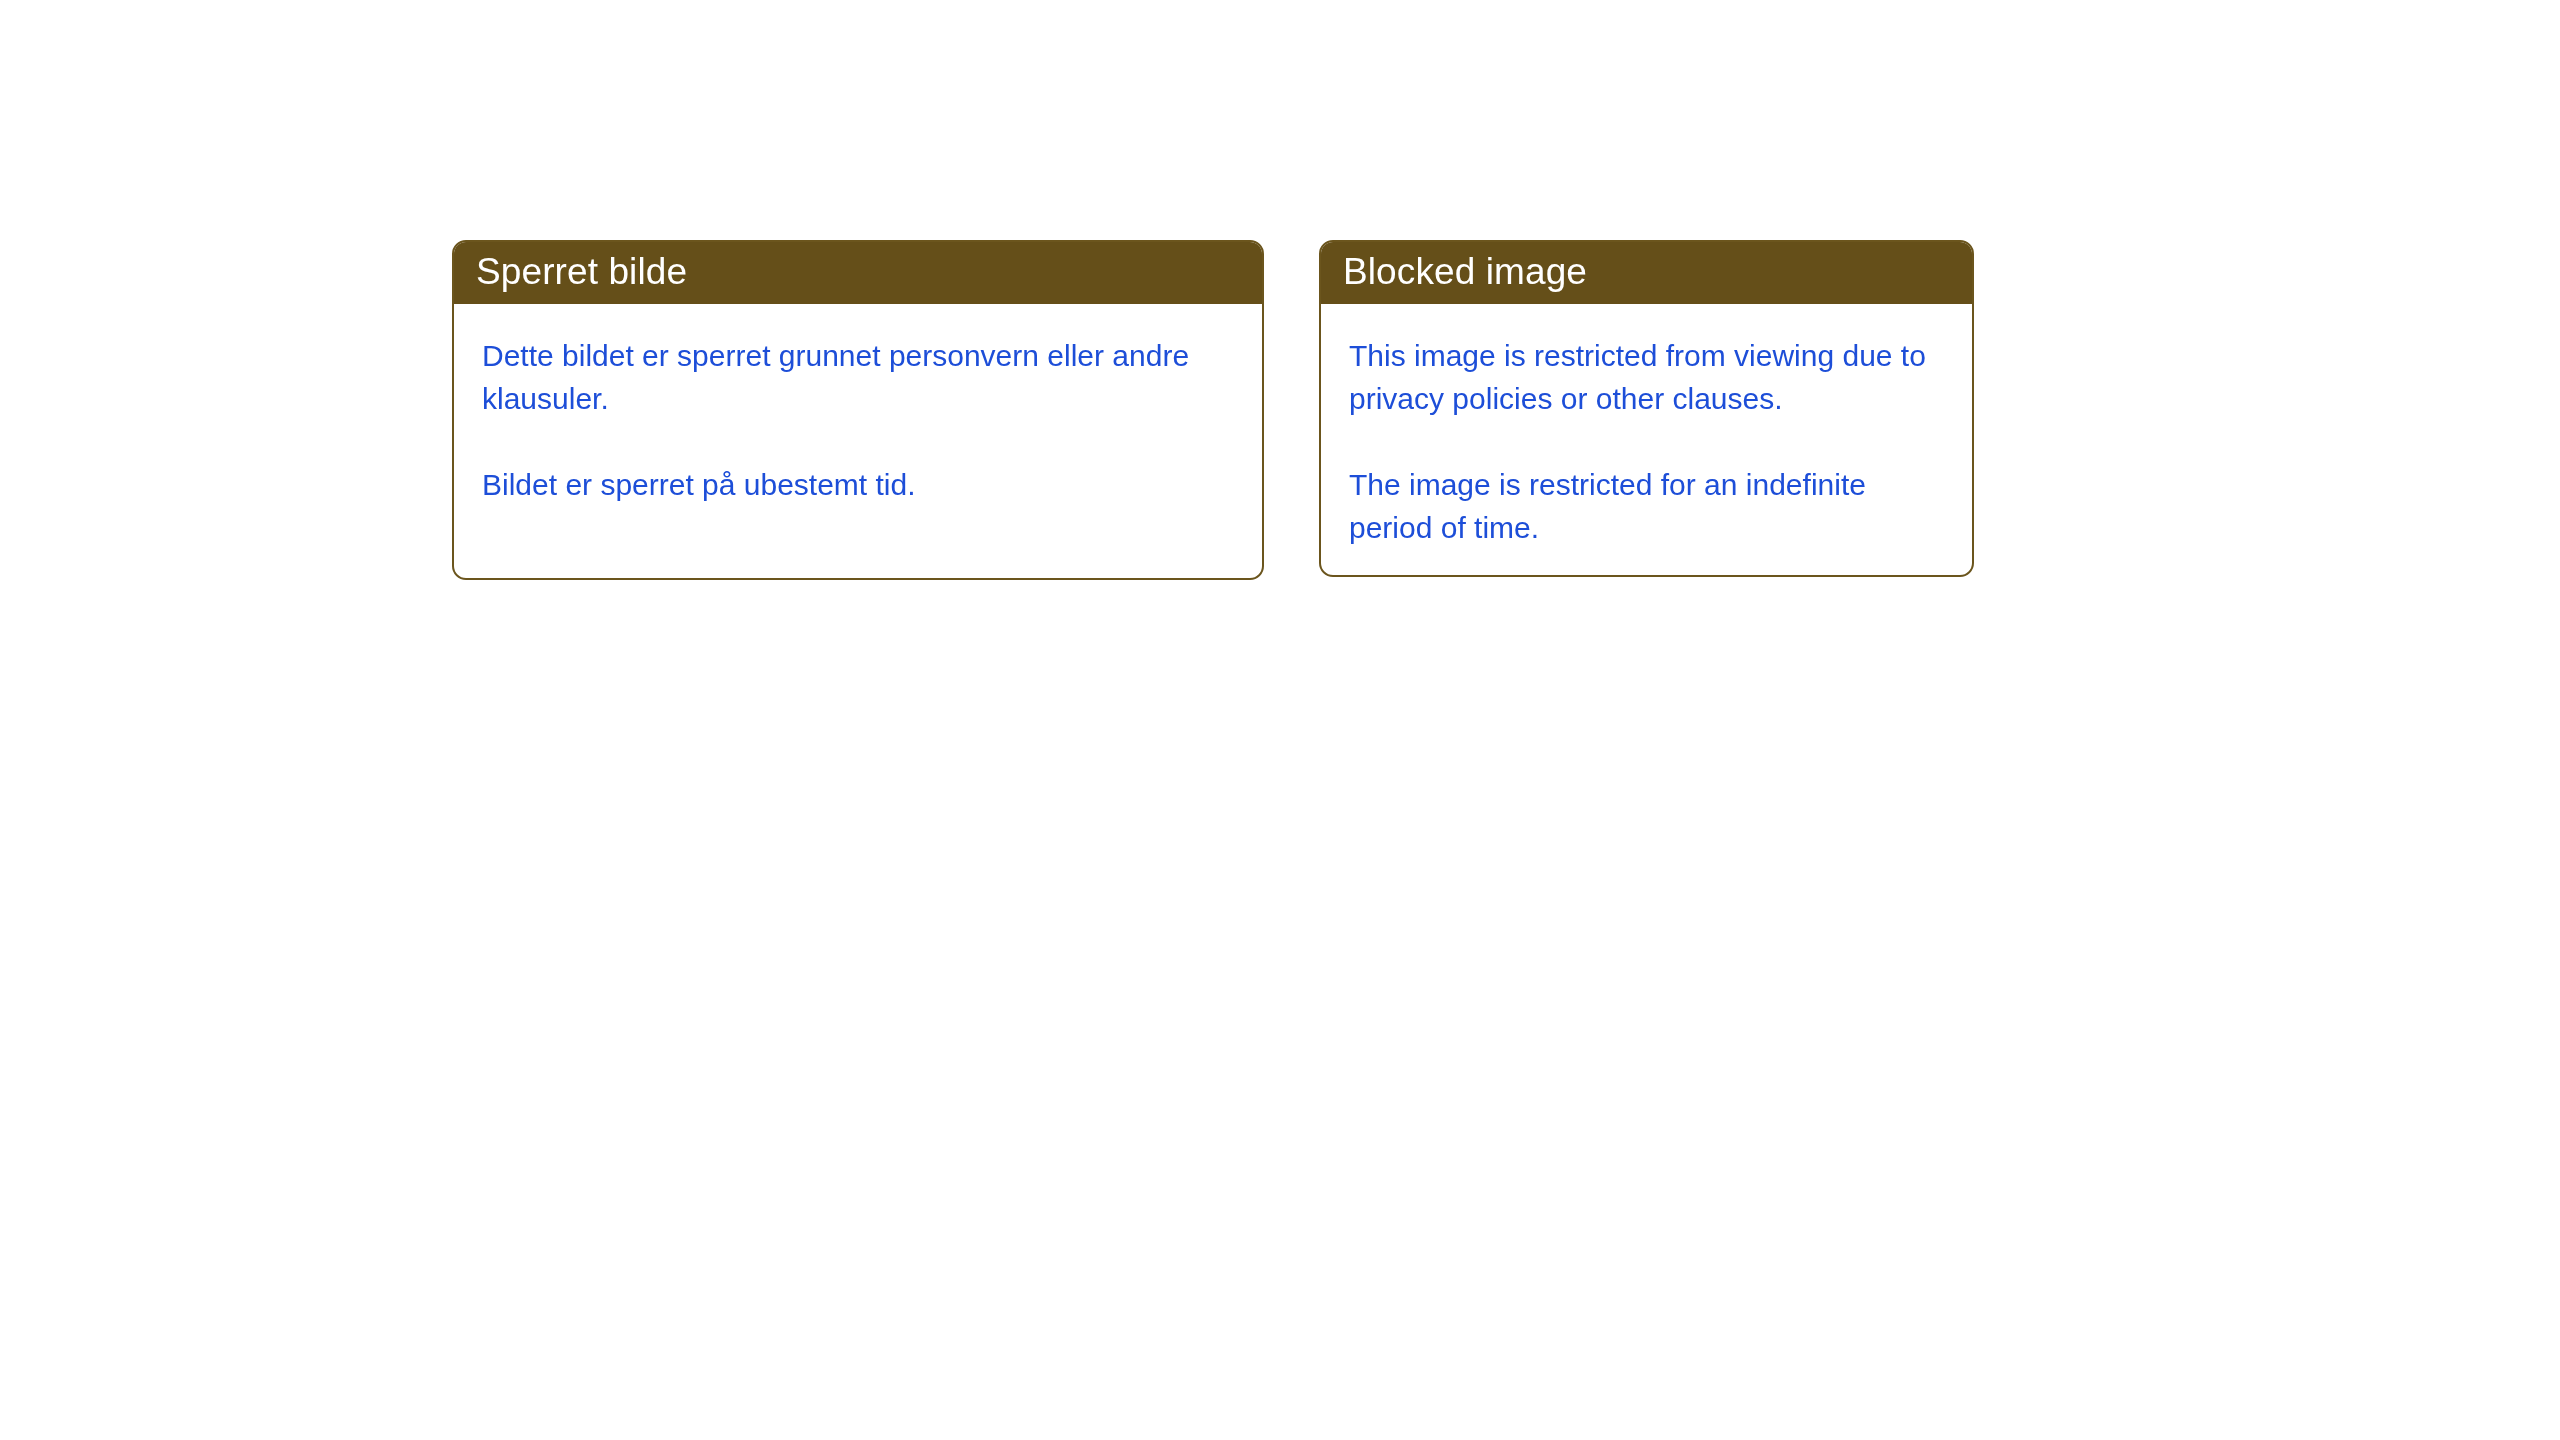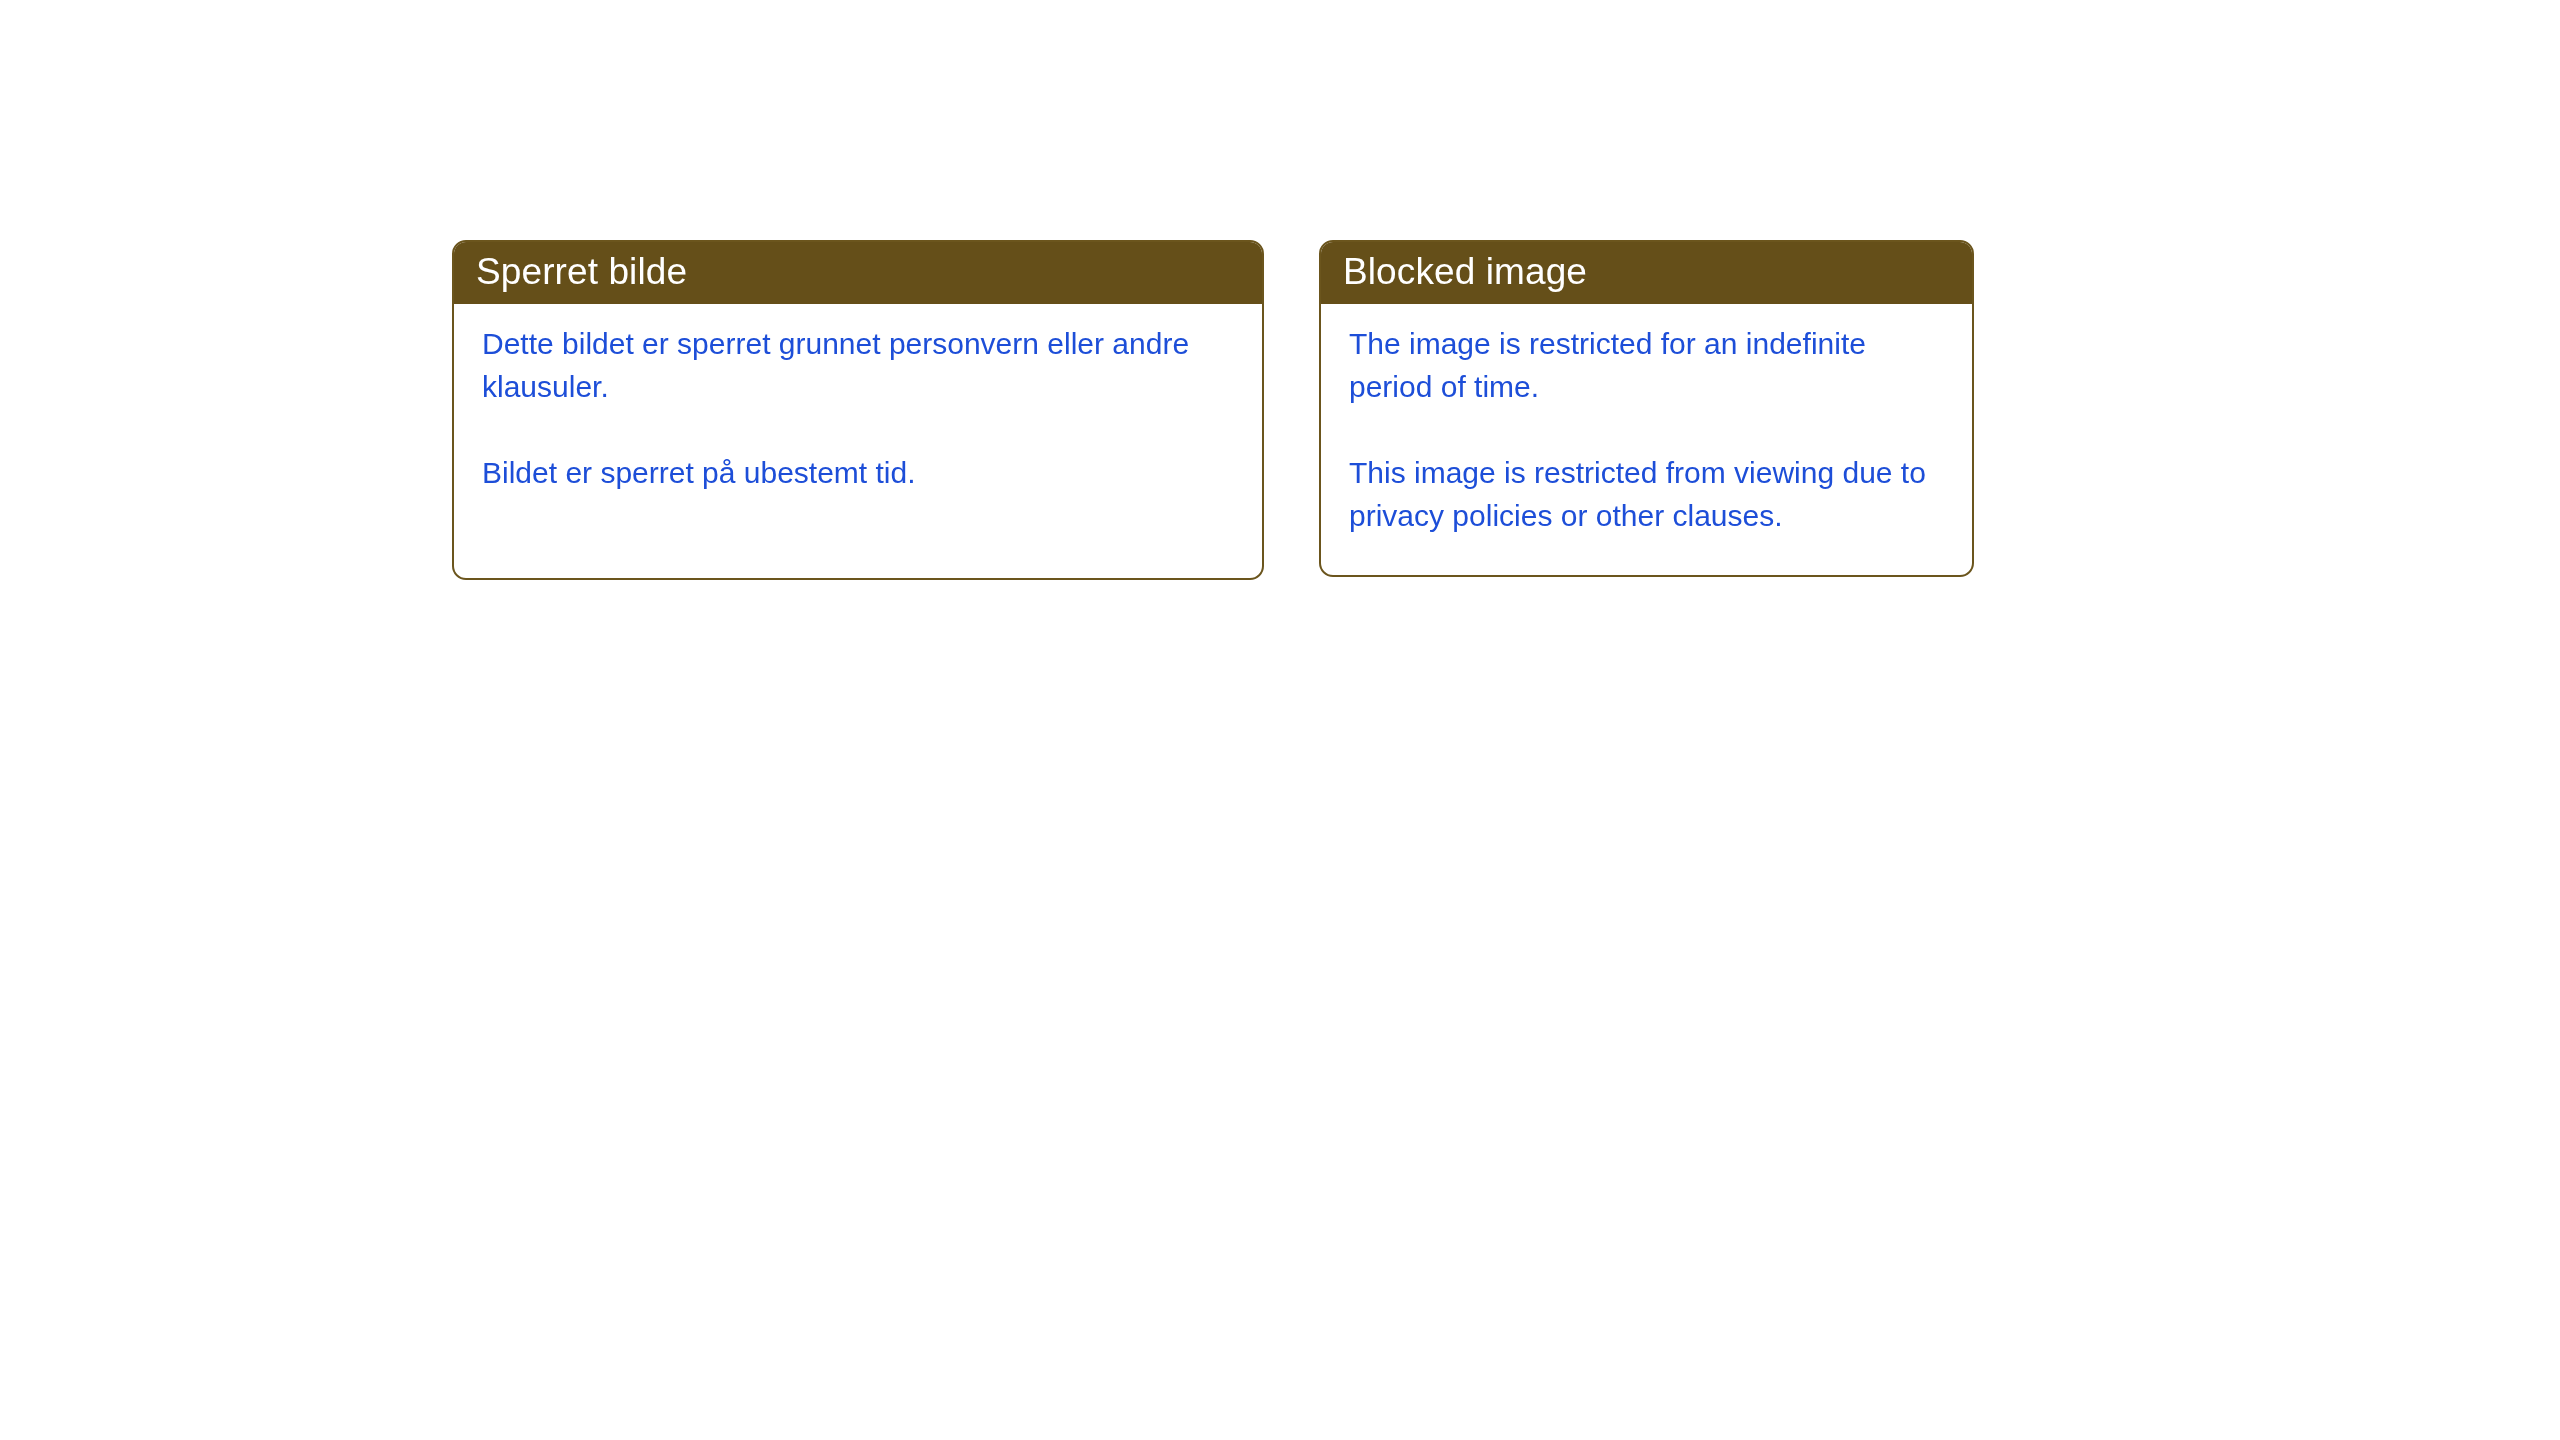--- a/index.html
+++ b/index.html
@@ -51,21 +51,21 @@
   }
 
   .card-header {
     background: #654f19;
     color: #ffffff;
     height: 64px;
     display: flex;
     align-items: center;
     padding: 0 0 0 24px;
     box-sizing: border-box;
-    margin: -2px -2px 0 -2px;
+    margin: -2px -2px 12px -2px;
     border-top-left-radius: 12px;
     border-top-right-radius: 12px;
   }
 
   .card-title {
     font-size: 37px;
     font-weight: 400;
     line-height: 1.05;
     letter-spacing: 0.1px;
     color: #ffffff;
@@ -106,18 +106,18 @@
       <p class="card-paragraph">Dette bildet er sperret grunnet personvern eller andre klausuler.</p>
       <p class="card-paragraph">Bildet er sperret på ubestemt tid.</p>
     </div>
   </section>
 
   <section class="notice-card card-en">
     <div class="card-header">
       <span class="card-title">Blocked image</span>
     </div>
     <div class="card-body">
+      <p class="card-paragraph">This image is restricted from viewing due to privacy policies or other clauses.</p>
       <p class="card-paragraph">The image is restricted for an indefinite period of time.</p>
-      <p class="card-paragraph">This image is restricted from viewing due to privacy policies or other clauses.</p>
     </div>
   </section>
 
 </div>
 
 </body></html>

